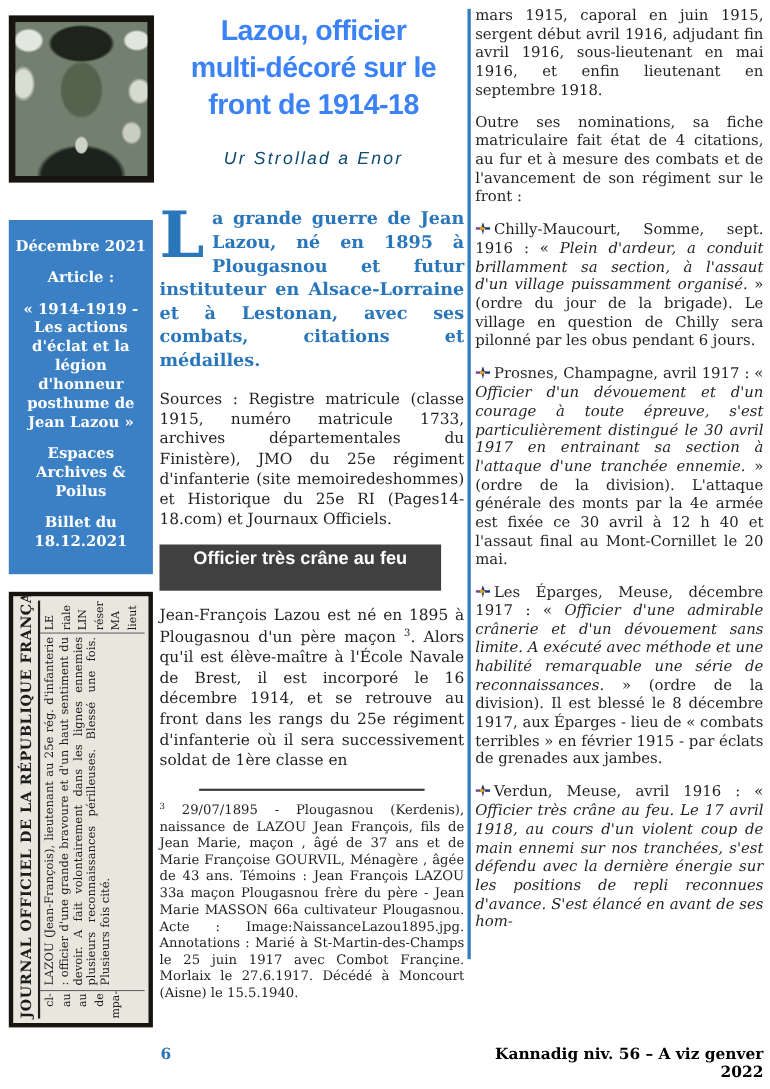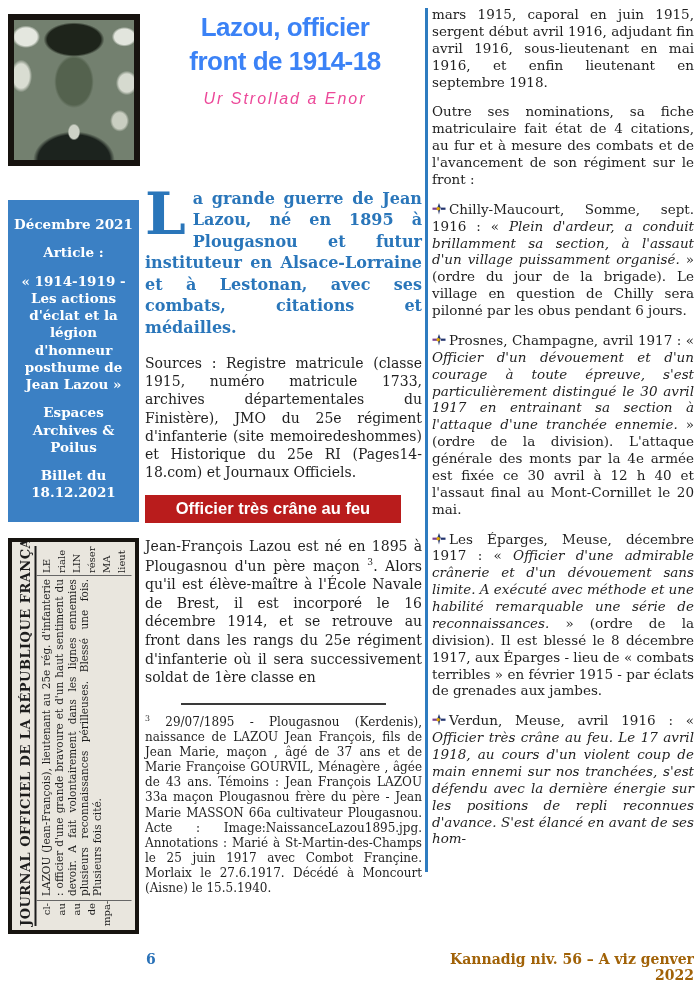--- a/index.html
+++ b/index.html
@@ -20,38 +20,38 @@
       radial-gradient(ellipse 30px 40px at 50% 44%, #54624e 58%, rgba(84,98,78,0) 66%),
       radial-gradient(ellipse 22px 5px at 50% 37%, #2b342a 60%, rgba(43,52,42,0) 75%),
       radial-gradient(ellipse 9px 12px at 50% 80%, #cdd1c6 55%, rgba(205,209,198,0) 70%),
       radial-gradient(ellipse 60px 42px at 50% 100%, #1c231e 60%, rgba(28,35,30,0) 68%);
   }
 
   
   .title-block { position:absolute; left:146px; top:10px; width:278px; text-align:center; }
   .title-line { font-family:"Liberation Sans", sans-serif; font-weight:700;
                 font-size:26px; line-height:34px; color:#3b82f6; letter-spacing:-0.5px; }
-  .subtitle   { margin-top:12px; font-family:"Liberation Sans", sans-serif; font-style:italic;
-                font-size:16px; letter-spacing:2px; color:#ec4899; }
+  .subtitle   { margin-top:24px; font-family:"Liberation Sans", sans-serif; font-style:italic;
+                font-size:16px; letter-spacing:2px; color:#0c4a6e; }
 
   
   .v-divider { position:absolute; left:425px; top:8px; width:3px; height:864px; background:#2f7cc0; }
 
   
   .sidebar-box { position:absolute; left:8px; top:200px; width:131px; height:322px;
                  background:#3b80c4; box-sizing:border-box; padding:16px 6px; overflow:hidden;
                  text-align:center; color:#ffffff; font-weight:700; font-size:13.5px; line-height:1.28; }
   .sidebar-box p { margin:0 0 11px 0; }
 
   
   .mid-col { position:absolute; left:145px; top:172px; width:277px; }
   .lead { color:#2a76ba; font-weight:700; font-size:16px; line-height:1.34; text-align:justify; }
   .dropcap { float:left; font-size:58px; line-height:44px; padding:4px 7px 0 0; font-weight:700; color:#2a76ba; }
   .sources { margin-top:13px; font-size:14px; line-height:1.3; text-align:justify; }
-  .banner { margin-top:14px; width:256px; height:28px; background:#b91c1c; color:#ffffff;
+  .banner { margin-top:14px; width:256px; height:42px; background:#404040; color:#ffffff;
             font-family:"Liberation Sans", sans-serif; font-weight:700; font-size:16.5px;
             text-align:center; line-height:27px; }
   .body-para { font-size:14px; line-height:1.33; text-align:justify; }
   .foot-rule { margin-top:16px; width:205px; border:none; border-top:2px solid #3a3a3a; }
   .footnote { margin-top:9px; font-size:12px; line-height:1.26; text-align:justify; }
   sup { font-size:0.65em; }
 
   
   .right-col { position:absolute; left:432px; top:6px; width:262px;
                font-size:13.5px; line-height:1.25; text-align:justify; }
@@ -72,33 +72,34 @@
   .clip-frag-left { width:26px; border-right:1px solid #666; font-size:10px; line-height:1.5;
                     text-align:right; padding:2px 2px 0 0; box-sizing:border-box; }
   .clip-text { flex:1; font-size:10.5px; line-height:1.22; text-align:justify; padding:3px 3px 0 4px; }
   .clip-frag-right { width:30px; border-left:1px solid #666; font-size:10px; line-height:1.5;
                      padding:2px 0 0 2px; box-sizing:border-box; }
   .clip-frag-left span, .clip-frag-right span { display:block; }
 
   
   .page-num { position:absolute; left:146px; top:951px; color:#2a72b8; font-weight:700; font-size:14px; }
   .footer-right { position:absolute; left:432px; top:951px; width:262px; text-align:right;
-                  color:#a16207; font-weight:700; font-size:14px; }
+                  color:#000000; font-weight:700; font-size:14px; }
 </style>
 </head>
 <body>
 
 <div id="page">
 
   <div class="photo-frame">
     <div class="photo-inner"></div>
   </div>
 
   <div class="title-block">
     <div class="title-line">Lazou, officier</div>
+    <div class="title-line">multi-décoré sur le</div>
     <div class="title-line">front de 1914-18</div>
     <div class="subtitle">Ur Strollad a Enor</div>
   </div>
 
   <div class="v-divider"></div>
 
   <div class="sidebar-box">
     <p>Décembre 2021</p>
     <p>Article :</p>
     <p>« 1914-1919 - Les actions d'éclat et la légion d'honneur posthume de Jean Lazou »</p>

